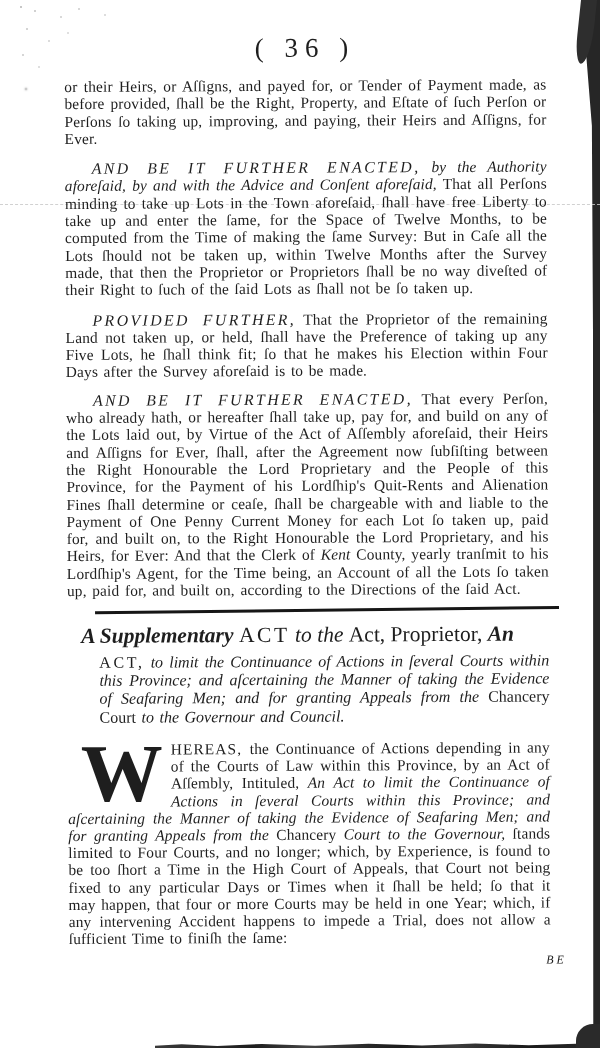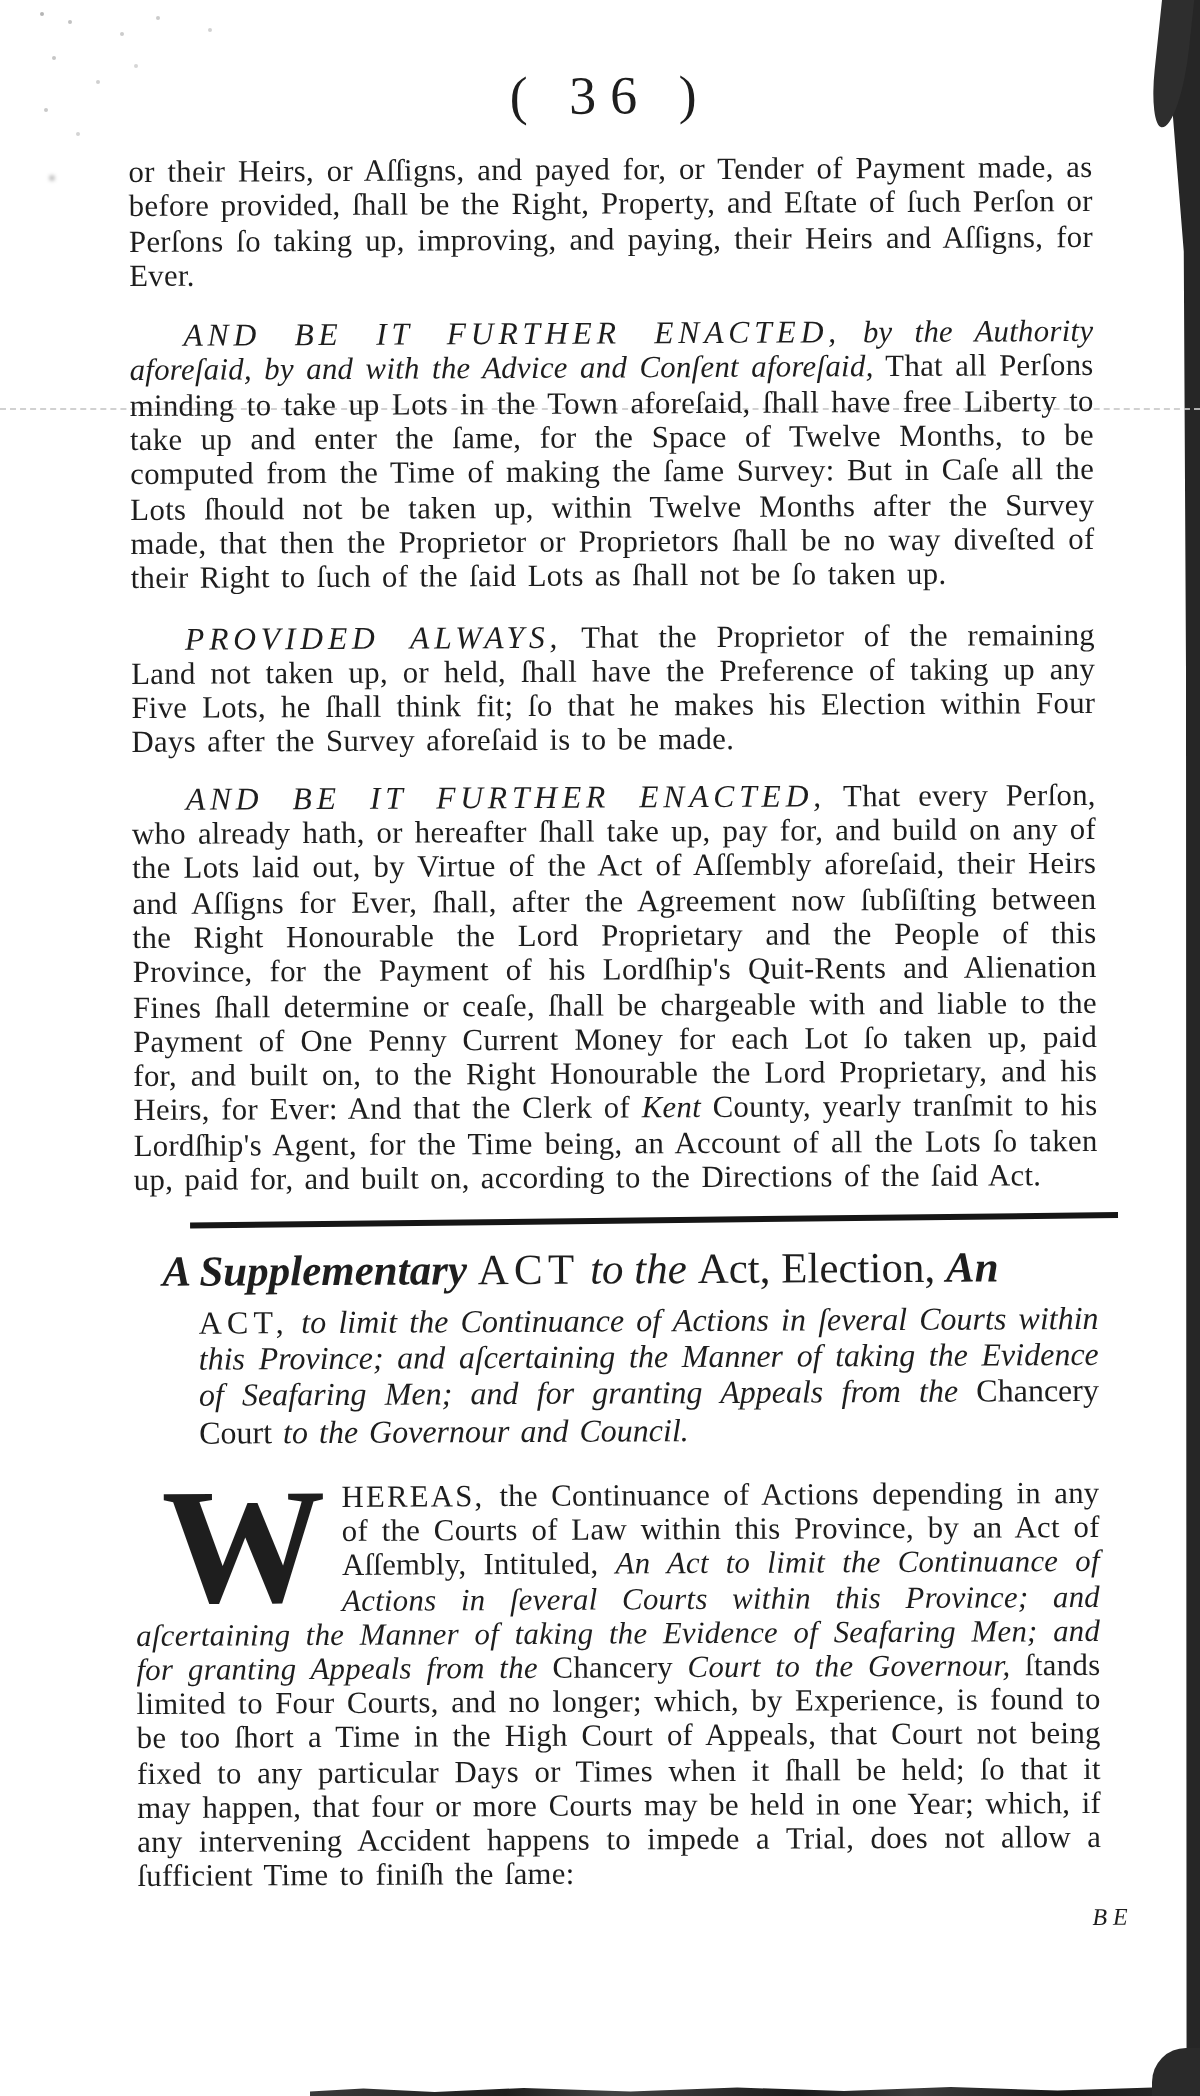--- a/index.html
+++ b/index.html
@@ -88,27 +88,27 @@
 <div class="scan-line-artifact"></div>
 <div class="speckles-top-left"></div>
 
 <div class="sheet">
   <div class="page-number">( 36 )</div>
 
   <p class="para"><span class="sg-roman">or their Heirs, or Aſſigns, and payed for, or Tender of Payment made, as before provided, ſhall be the Right, Property, and Eſtate of ſuch Perſon or Perſons ſo taking up, improving, and paying, their Heirs and Aſſigns, for Ever.</span></p>
 
   <p class="para indent"><span class="sg-italic-spaced">AND BE IT FURTHER ENACTED,</span><span class="sg-italic"> by the Authority aforeſaid, by and with the Advice and Conſent aforeſaid,</span><span class="sg-roman"> That all Perſons minding to take up Lots in the Town aforeſaid, ſhall have free Liberty to take up and enter the ſame, for the Space of Twelve Months, to be computed from the Time of making the ſame Survey: But in Caſe all the Lots ſhould not be taken up, within Twelve Months after the Survey made, that then the Proprietor or Proprietors ſhall be no way diveſted of their Right to ſuch of the ſaid Lots as ſhall not be ſo taken up.</span></p>
 
-  <p class="para indent tight"><span class="sg-italic-spaced">PROVIDED ALWAYS,</span><span class="sg-roman"> That the Proprietor of the remaining Land not taken up, or held, ſhall have the Preference of taking up any Five Lots, he ſhall think fit; ſo that he makes his Election within Four Days after the Survey aforeſaid is to be made.</span></p>
+  <p class="para indent tight"><span class="sg-italic-spaced">PROVIDED FURTHER,</span><span class="sg-roman"> That the Proprietor of the remaining Land not taken up, or held, ſhall have the Preference of taking up any Five Lots, he ſhall think fit; ſo that he makes his Election within Four Days after the Survey aforeſaid is to be made.</span></p>
 
   <p class="para indent tight"><span class="sg-italic-spaced">AND BE IT FURTHER ENACTED,</span><span class="sg-roman"> That every Perſon, who already hath, or hereafter ſhall take up, pay for, and build on any of the Lots laid out, by Virtue of the Act of Aſſembly aforeſaid, their Heirs and Aſſigns for Ever, ſhall, after the Agreement now ſubſiſting between the Right Honourable the Lord Proprietary and the People of this Province, for the Payment of his Lordſhip's Quit-Rents and Alienation Fines ſhall determine or ceaſe, ſhall be chargeable with and liable to the Payment of One Penny Current Money for each Lot ſo taken up, paid for, and built on, to the Right Honourable the Lord Proprietary, and his Heirs, for Ever: And that the Clerk of </span><span class="sg-italic">Kent</span><span class="sg-roman"> County, yearly tranſmit to his Lordſhip's Agent, for the Time being, an Account of all the Lots ſo taken up, paid for, and built on, according to the Directions of the ſaid Act.</span></p>
 
   <div class="rule-divider"></div>
 
-  <div class="act-heading"><span class="sg-italic-bold">A Supplementary </span><span class="sg-roman-spaced">ACT</span><span class="sg-italic"> to the </span><span class="sg-roman">Act, Election, </span><span class="sg-italic-bold">An</span></div>
+  <div class="act-heading"><span class="sg-italic-bold">A Supplementary </span><span class="sg-roman-spaced">ACT</span><span class="sg-italic"> to the </span><span class="sg-roman">Act, Proprietor, </span><span class="sg-italic-bold">An</span></div>
 
   <div class="act-subtitle"><span class="sg-roman-spaced">ACT,</span><span class="sg-italic"> to limit the Continuance of Actions in ſeveral Courts within this Province; and aſcertaining the Manner of taking the Evidence of Seafaring Men; and for granting Appeals from the </span><span class="sg-roman">Chancery Court</span><span class="sg-italic"> to the Governour and Council.</span></div>
 
   <p class="whereas"><span class="drop-cap">W</span><span><span class="sg-roman-caps">HEREAS, </span><span class="sg-roman">the Continuance of Actions depending in any of the Courts of Law within this Province, by an Act of Aſſembly, Intituled, </span><span class="sg-italic">An Act to limit the Continuance of Actions in ſeveral Courts within this Province; and aſcertaining the Manner of taking the Evidence of Seafaring Men; and for granting Appeals from the </span><span class="sg-roman">Chancery</span><span class="sg-italic"> Court to the Governour,</span><span class="sg-roman"> ſtands limited to Four Courts, and no longer; which, by Experience, is found to be too ſhort a Time in the High Court of Appeals, that Court not being fixed to any particular Days or Times when it ſhall be held; ſo that it may happen, that four or more Courts may be held in one Year; which, if any intervening Accident happens to impede a Trial, does not allow a ſufficient Time to finiſh the ſame:</span></span></p>
 
   <div class="catchword-row">
     <span class="catchword">BE</span>
   </div>
 </div>
 

